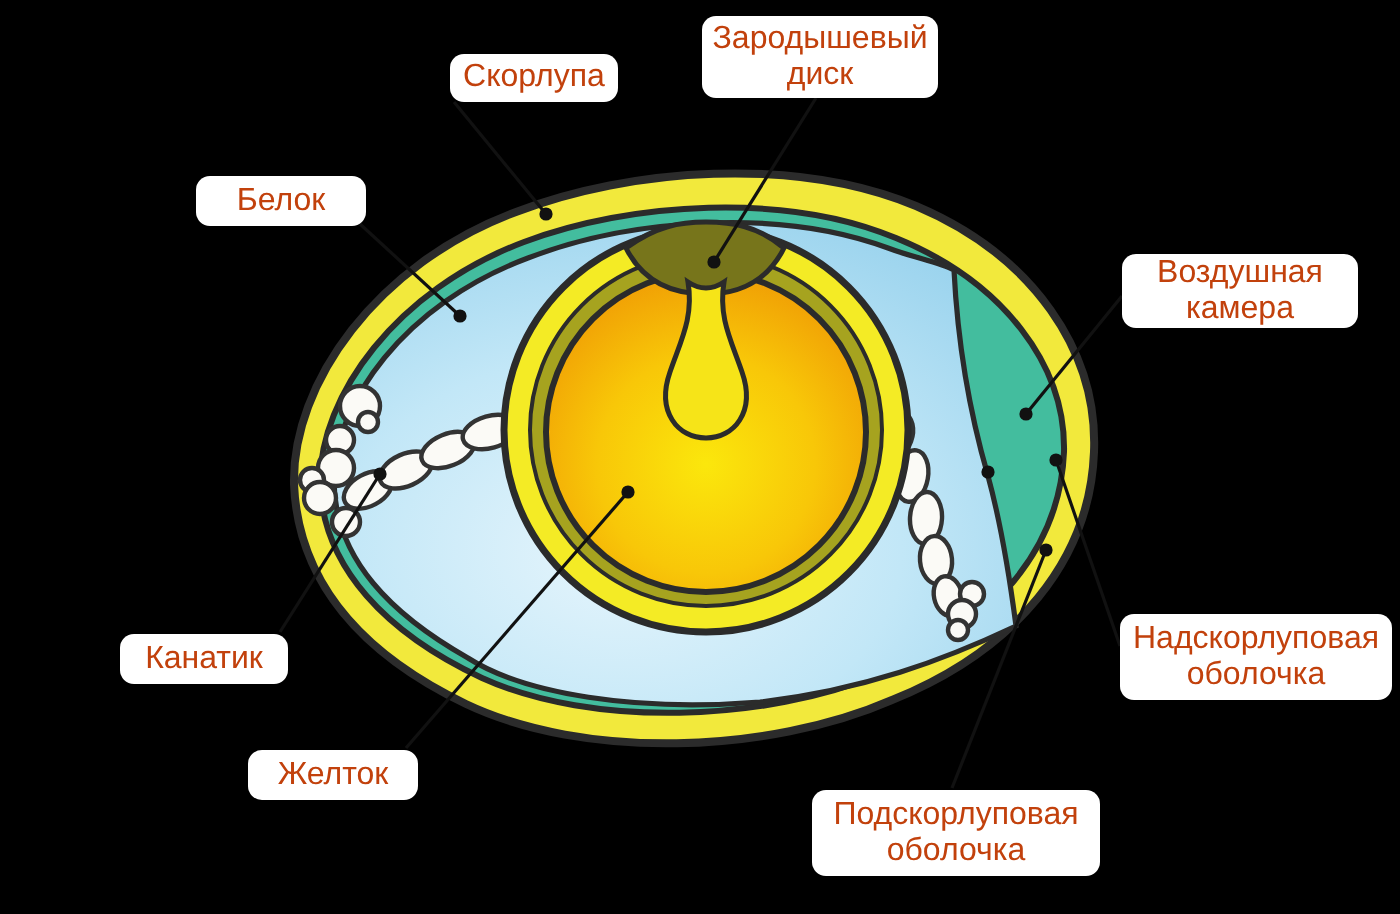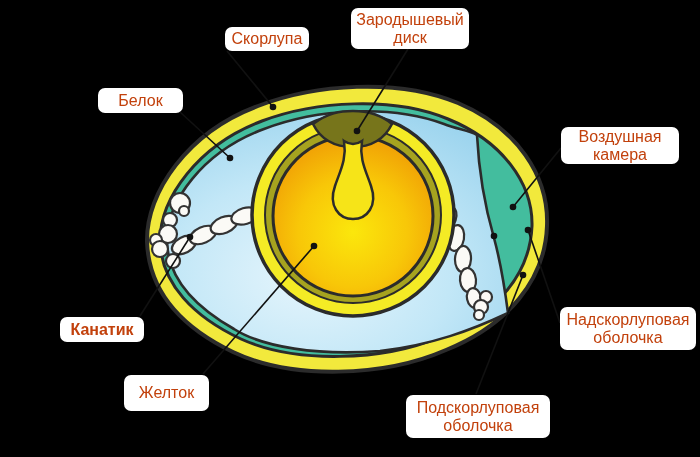--- a/index.html
+++ b/index.html
@@ -11,22 +11,22 @@
   .label{
     position:absolute;background:#ffffff;color:#c2410c;border-radius:7px;
     font-size:16px;line-height:1.12;text-align:center;
     padding:2px 6px;box-sizing:border-box;
     display:flex;align-items:center;justify-content:center;
   }
   .lbl-shell   {left:185px;top:27px;width:84px;height:24px;margin-left:40px;}
   .lbl-germinal{left:351px;top:8px;width:118px;height:41px;}
   .lbl-albumen {left:98px;top:88px;width:85px;height:25px;}
   .lbl-air     {left:561px;top:127px;width:118px;height:37px;}
-  .lbl-chalaza {left:60px;top:317px;width:84px;height:25px;font-weight:bold;}
-  .lbl-yolk    {left:124px;top:375px;width:85px;height:36px;}
+  .lbl-chalaza {left:60px;top:317px;width:84px;height:25px;}
+  .lbl-yolk    {left:124px;top:375px;width:85px;height:25px;}
   .lbl-outermem{left:560px;top:307px;width:136px;height:43px;}
   .lbl-innermem{left:406px;top:395px;width:144px;height:43px;}
 </style>
 </head>
 <body>
 
 <div id="canvas">
 
   <svg id="egg-svg" width="700" height="457" viewBox="0 0 700 457">
     <defs>

